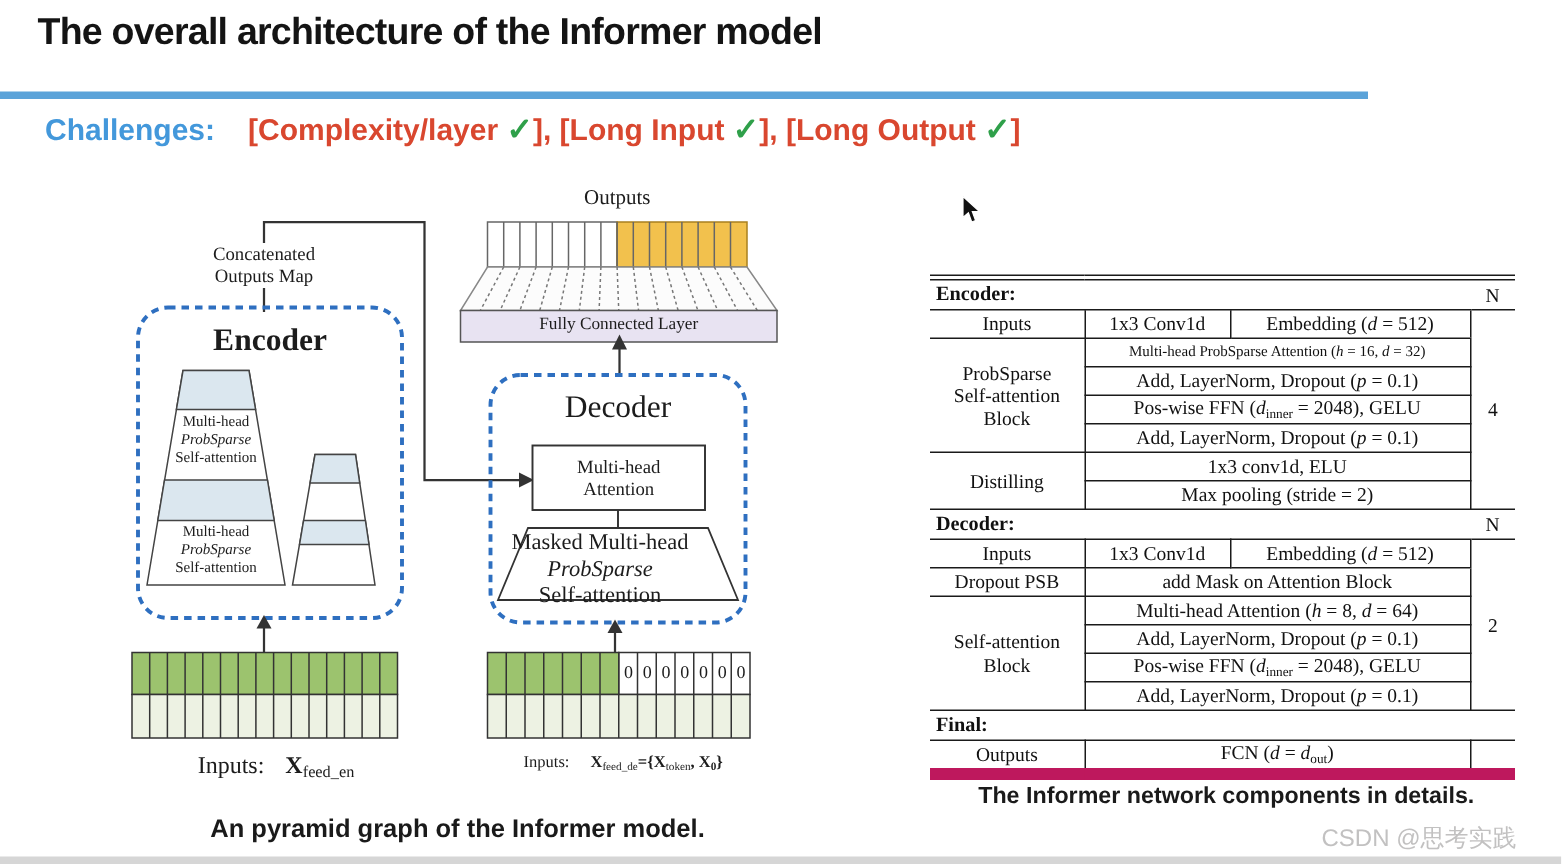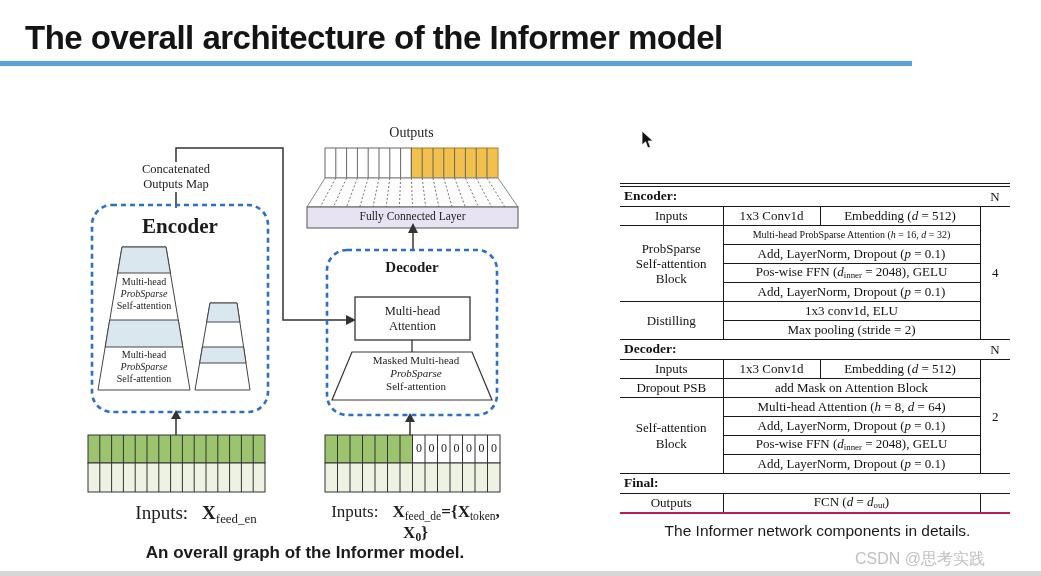--- a/index.html
+++ b/index.html
@@ -1,76 +1,80 @@
 <!DOCTYPE html>
 <html><head>
 <meta charset="utf-8">
 <style>
   html,body{margin:0;padding:0;background:#fff;}
   .slide{position:relative;width:1041px;height:576px;background:#fff;overflow:hidden;
          font-family:"Liberation Sans",sans-serif;}
   .abs{position:absolute;}
 
   
-  .title{left:25px;top:19px;font-size:33px;font-weight:bold;color:#141414;letter-spacing:-0.5px;}
+  .title{left:25px;top:7px;font-size:25px;font-weight:bold;color:#141414;letter-spacing:-0.5px;}
   .rule{left:0;top:61px;width:912px;height:5px;background:#5ba3d9;}
   .challenges{left:30px;top:74px;font-size:20px;font-weight:bold;display:flex;gap:22px;align-items:baseline;}
   .ch-label{color:#4398db;}
   .ch-items{color:#d9472f;}
   .chk{color:#2fa04a;font-size:21px;}
 
   
   .figure{left:85px;top:118px;width:445px;height:455px;}
   .figure .txt{position:absolute;font-family:"Liberation Serif",serif;color:#1c1c1c;text-align:center;}
   .outputs-label{left:240px;top:7px;width:173px;font-size:14px;}
   .concat-label{left:33px;top:44px;width:116px;font-size:12.5px;line-height:1.2;background:#fff;}
   .fc-label{left:222px;top:92px;width:211px;font-size:11.5px;}
   .encoder-title{left:7px;top:96px;width:176px;font-size:21px;font-weight:bold;}
-  .decoder-title{left:242px;top:141px;width:170px;font-size:15px;font-weight:bold;}
+  .decoder-title{left:242px;top:141px;width:170px;font-size:21px;font-weight:normal;}
   .attn1{left:14px;top:158px;width:90px;font-size:10px;line-height:1.38;}
   .attn2{left:10px;top:231px;width:98px;font-size:10px;line-height:1.38;}
   .dep-label{left:8px;top:276px;width:175px;font-size:13.5px;}
   .mha-label{left:270px;top:186px;width:115px;font-size:12.5px;line-height:1.25;}
-  .masked-label{left:256px;top:236px;width:150px;font-size:11px;line-height:1.35;}
+  .masked-label{left:240px;top:236px;width:150px;font-size:15px;line-height:1.35;}
   .zero{top:323px;width:13px;font-size:12px;}
-  .in-label-en{left:36px;top:384px;width:150px;font-size:19px;}
-  .in-label-de{left:238px;top:384px;width:185px;font-size:17px;}
+  .in-label-en{left:24px;top:384px;width:150px;font-size:16px;}
+  .in-label-de{left:238px;top:384px;width:185px;font-size:11px;}
   .in-label-en .gap,.in-label-de .gap{display:inline-block;width:14px;}
   .fig-caption{left:50px;top:425px;width:340px;font-size:17px;font-weight:bold;color:#1a1a1a;
                font-family:"Liberation Sans",sans-serif;text-align:center;}
   .bx{font-weight:bold;}
   .it{font-style:italic;}
   .sub{font-size:0.68em;vertical-align:-0.28em;}
 
   
   .tbl{left:620px;top:183px;width:390px;border-collapse:collapse;table-layout:fixed;
        font-family:"Liberation Serif",serif;font-size:13px;color:#111;
-       border-top:4px double #1a1a1a;border-bottom:2px solid #be185d;}
+       border-top:4px double #1a1a1a;border-bottom:8px solid #be185d;}
   .tbl td,.tbl th{border-bottom:1px solid #1a1a1a;padding:0 3px;height:18px;
                   text-align:center;font-weight:normal;line-height:1.05;overflow:hidden;white-space:nowrap;}
   .tbl .hdr{text-align:left;font-weight:bold;padding-left:4px;height:19px;font-size:13.5px;}
   .tbl .lbl{border-right:1px solid #1a1a1a;}
   .tbl .vsep{border-right:1px solid #1a1a1a;}
   .tbl .ncol{border-left:1px solid #1a1a1a;}
   .tbl .small{font-size:10px;}
   .v{font-style:italic;}
   .blk{display:block;line-height:1.18;}
-  .tbl-caption{left:625px;top:522px;width:385px;text-align:center;font-size:15.5px;font-weight:normal;color:#1a1a1a;}
-
-  .watermark{left:855px;top:549px;width:182px;text-align:left;font-size:16px;color:#c2c1c1;}
+  .tbl-caption{left:625px;top:522px;width:385px;text-align:center;font-size:15.5px;font-weight:bold;color:#1a1a1a;}
+
+  .watermark{left:855px;top:549px;width:182px;text-align:center;font-size:16px;color:#c2c1c1;}
   .bottom-strip{left:0;top:571px;width:1041px;height:5px;background:#d6d6d6;}
 </style>
 </head>
 <body>
 
 <div class="slide">
 
   <div class="abs title">The overall architecture of the Informer model</div>
   <div class="abs rule"></div>
 
+  <div class="abs challenges">
+    <span class="ch-label">Challenges:</span>
+    <span class="ch-items"><span>[Complexity/layer </span><span class="chk">✓</span><span>], </span><span>[Long Input </span><span class="chk">✓</span><span>], </span><span>[Long Output </span><span class="chk">✓</span><span>]</span></span>
+  </div>
 
   <div class="abs figure">
     <svg width="445" height="455" viewBox="0 0 445 455">
 
       <g>
         <rect x="240" y="30" width="86.4" height="30" fill="#ffffff" stroke="#666"></rect>
         <rect x="326.4" y="30" width="86.6" height="30" fill="#f2c14d" stroke="#a9801f"></rect>
         <path d="M250.8 30V60M261.6 30V60M272.4 30V60M283.2 30V60M294 30V60M304.8 30V60M315.6 30V60M326.4 30V60M337.2 30V60M348 30V60M358.8 30V60M369.6 30V60M380.4 30V60M391.2 30V60M402 30V60" stroke="#666" fill="none"></path>
       </g>
 
@@ -165,21 +169,21 @@
     <div class="txt zero" style="left:340px">0</div>
     <div class="txt zero" style="left:352.5px">0</div>
     <div class="txt zero" style="left:365px">0</div>
     <div class="txt zero" style="left:377.5px">0</div>
     <div class="txt zero" style="left:390px">0</div>
     <div class="txt zero" style="left:402.5px">0</div>
 
     <div class="txt in-label-en"><span>Inputs:</span><span class="gap"></span><span><span class="bx">X</span><span class="sub">feed_en</span></span></div>
     <div class="txt in-label-de"><span>Inputs:</span><span class="gap"></span><span><span class="bx">X</span><span class="sub">feed_de</span><span class="bx">={</span><span class="bx">X</span><span class="sub">token</span><span class="bx">, </span><span class="bx">X</span><span class="sub bx">0</span><span class="bx">}</span></span></div>
 
-    <div class="abs fig-caption">An overall graph of the Informer model.</div>
+    <div class="abs fig-caption">An pyramid graph of the Informer model.</div>
   </div>
 
   <svg class="abs" style="left:641px;top:131px" width="14" height="19" viewBox="0 0 14 19">
     <polygon points="1,0 1,14 4.6,10.8 6.8,17 9.4,16 7.2,10 12,10" fill="#111" stroke="#fff" stroke-width="0.8"></polygon>
   </svg>
 
   <table class="abs tbl">
     <colgroup>
         <col style="width:103px">
         <col style="width:97px">

